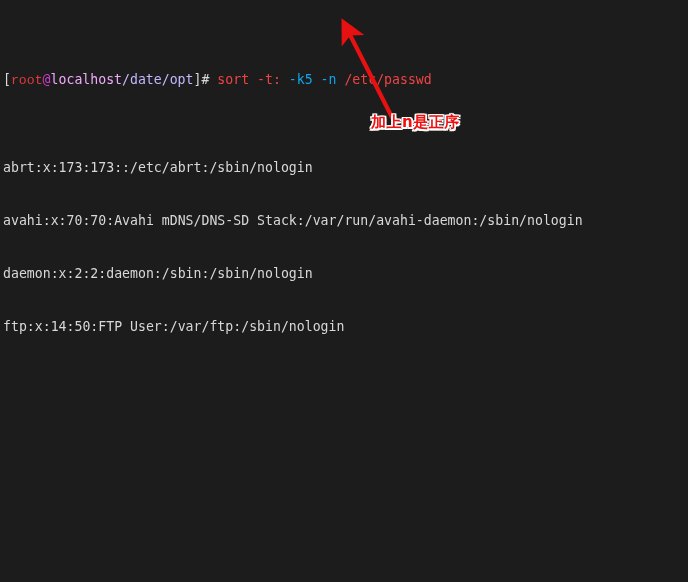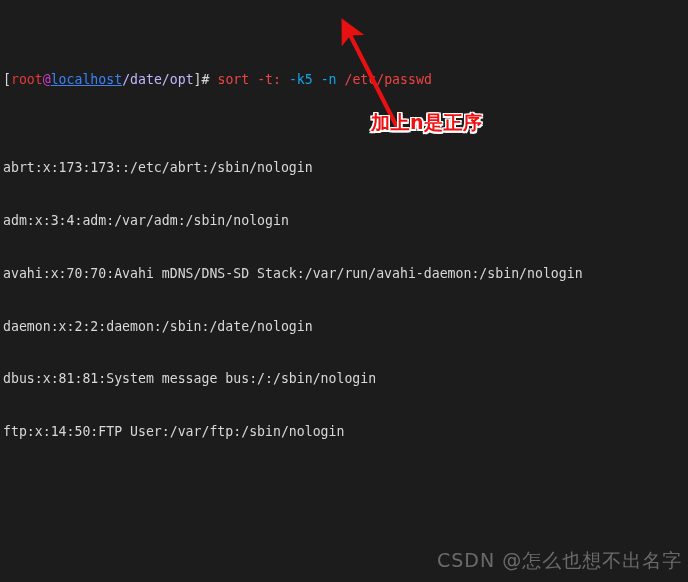--- a/index.html
+++ b/index.html
@@ -26,34 +26,34 @@
     right: 0;
     white-space: pre;
   }
   .line {
     height: 17.6px;
     white-space: pre;
     letter-spacing: 0px;
   }
   
   .c-bracket { color: #d8d8d8; }
-  .c-user    { color: #e23b3b; }
+  .c-user    { color: #e23b3b; font-family: Liberation Mono, monospace; }
   .c-at      { color: #cf3ed1; }
-  .c-host    { color: #3b82f6; text-decoration: underline; }
+  .c-host    { color: #f0abfc; }
   .c-path    { color: #c4b5fd; }
   .c-cmd     { color: #ef4444; }
   .c-opt     { color: #0ea5e9; }
 
   
   #annotation {
     position: absolute;
     left: 371px;
     top: 114px;
     font-family: "DejaVu Sans", "Liberation Sans", sans-serif;
-    font-size: 19px;
+    font-size: 15px;
     font-weight: bold;
     color: #f01010;
     letter-spacing: 0.5px;
     text-shadow:
       -1.5px -1.5px 0 #ffffff,  1.5px -1.5px 0 #ffffff,
       -1.5px  1.5px 0 #ffffff,  1.5px  1.5px 0 #ffffff,
       -1.5px  0    0 #ffffff,   1.5px  0    0 #ffffff,
        0    -1.5px 0 #ffffff,   0     1.5px 0 #ffffff;
     white-space: nowrap;
   }
@@ -79,24 +79,22 @@
 
 <div id="terminal">
 
   <div class="lines">
 
     
     <div class="line"><span class="c-bracket">[</span><span class="c-user">root</span><span class="c-at">@</span><span class="c-host">localhost</span><span class="c-path">/date/opt</span><span class="c-bracket">]#</span><span class="c-cmd"> sort -t: </span><span class="c-opt">-k5 -n</span><span class="c-cmd"> /etc/passwd</span></div>
 
     
     <div class="line">abrt:x:173:173::/etc/abrt:/sbin/nologin</div>
-    <div class="line">adm:x:3:4:adm:/var/adm:/sbin/nologin</div>
     <div class="line">avahi:x:70:70:Avahi mDNS/DNS-SD Stack:/var/run/avahi-daemon:/sbin/nologin</div>
-    <div class="line">daemon:x:2:2:daemon:/sbin:/date/nologin</div>
-    <div class="line">dbus:x:81:81:System message bus:/:/sbin/nologin</div>
+    <div class="line">daemon:x:2:2:daemon:/sbin:/sbin/nologin</div>
     <div class="line">ftp:x:14:50:FTP User:/var/ftp:/sbin/nologin</div>
     
     
     
     
     
     
     
     
     
@@ -130,15 +128,14 @@
     <defs>
       <marker id="ahead" markerWidth="6" markerHeight="6" refX="2.6" refY="3" orient="auto" markerUnits="strokeWidth">
         <path d="M0,0 L6,3 L0,6 L1.4,3 z" fill="#e81111"></path>
       </marker>
     </defs>
     <line x1="397" y1="127" x2="348" y2="31" stroke="#e81111" stroke-width="4.2" marker-end="url(#ahead)"></line>
   </svg>
 
   <div id="annotation">加上n是正序</div>
 
-  <div id="watermark">CSDN @怎么也想不出名字</div>
 
 </div>
 
 </body></html>

